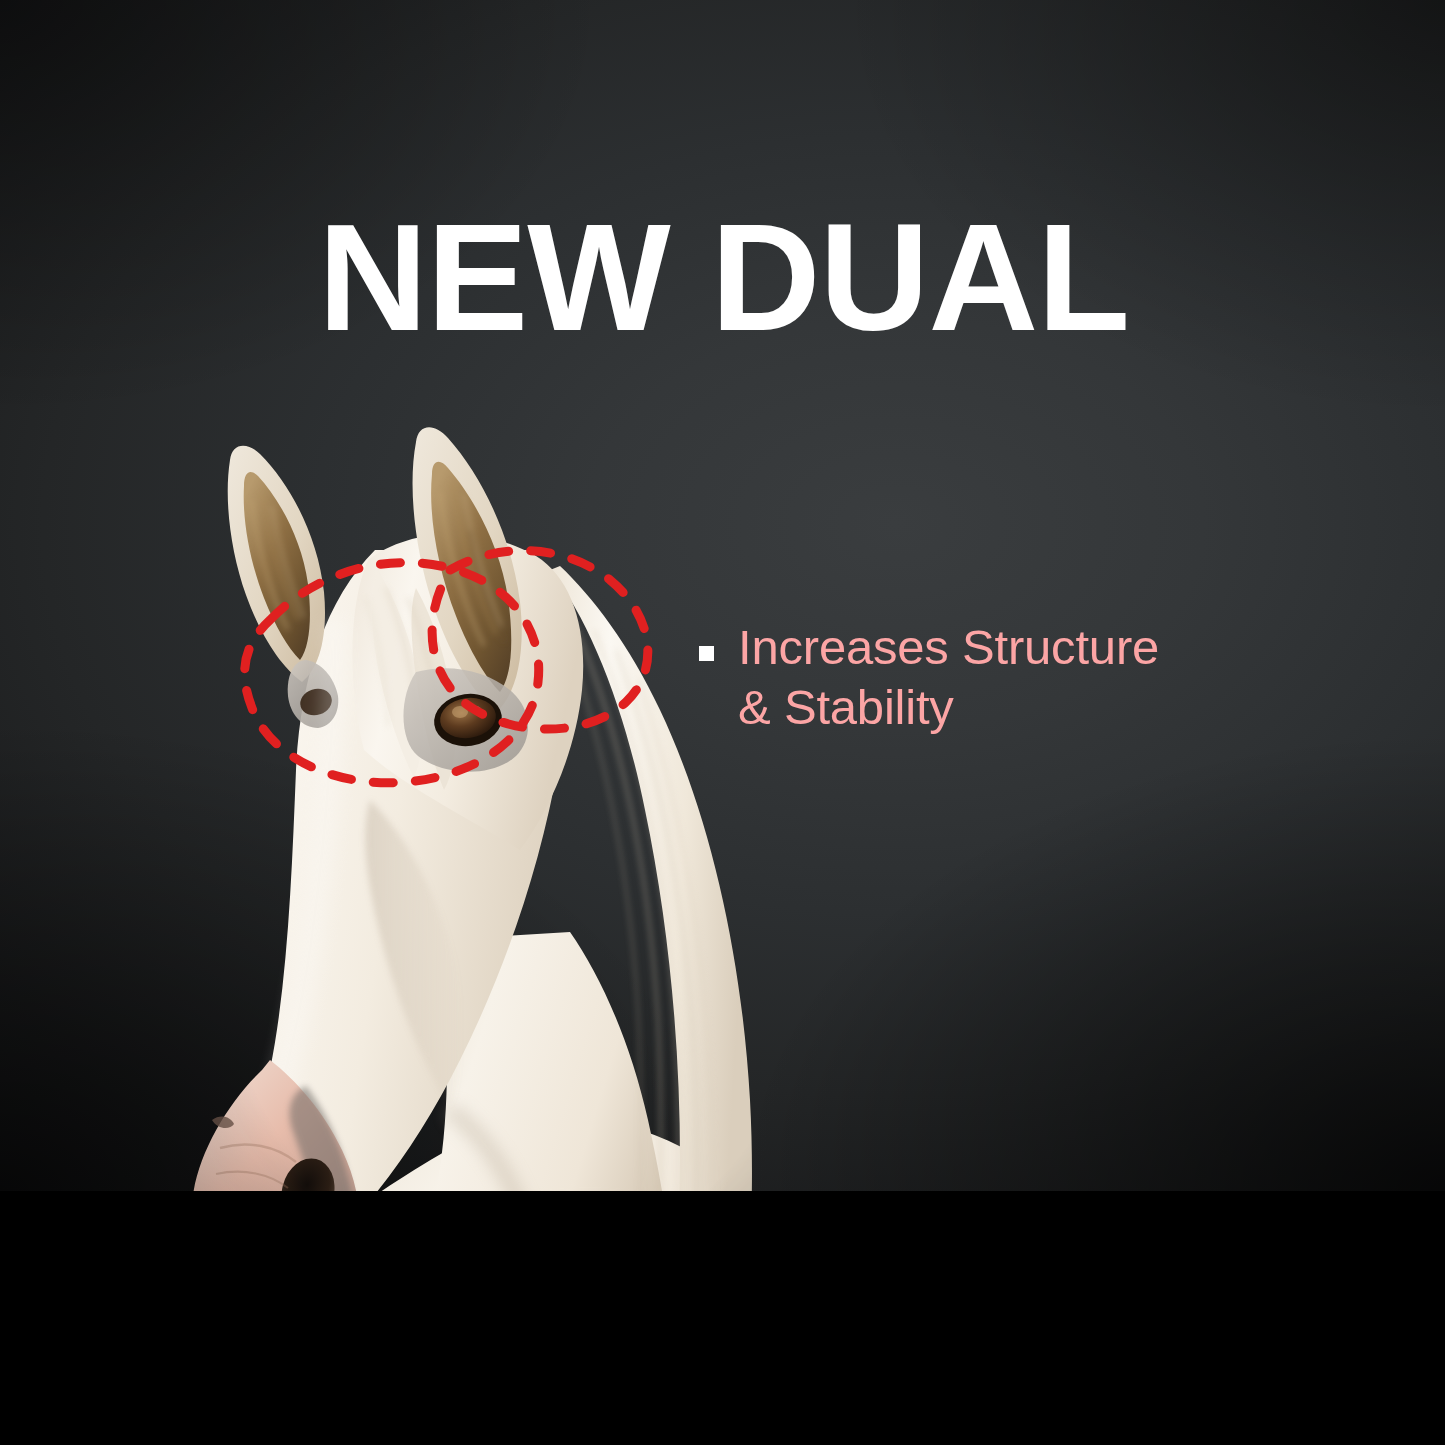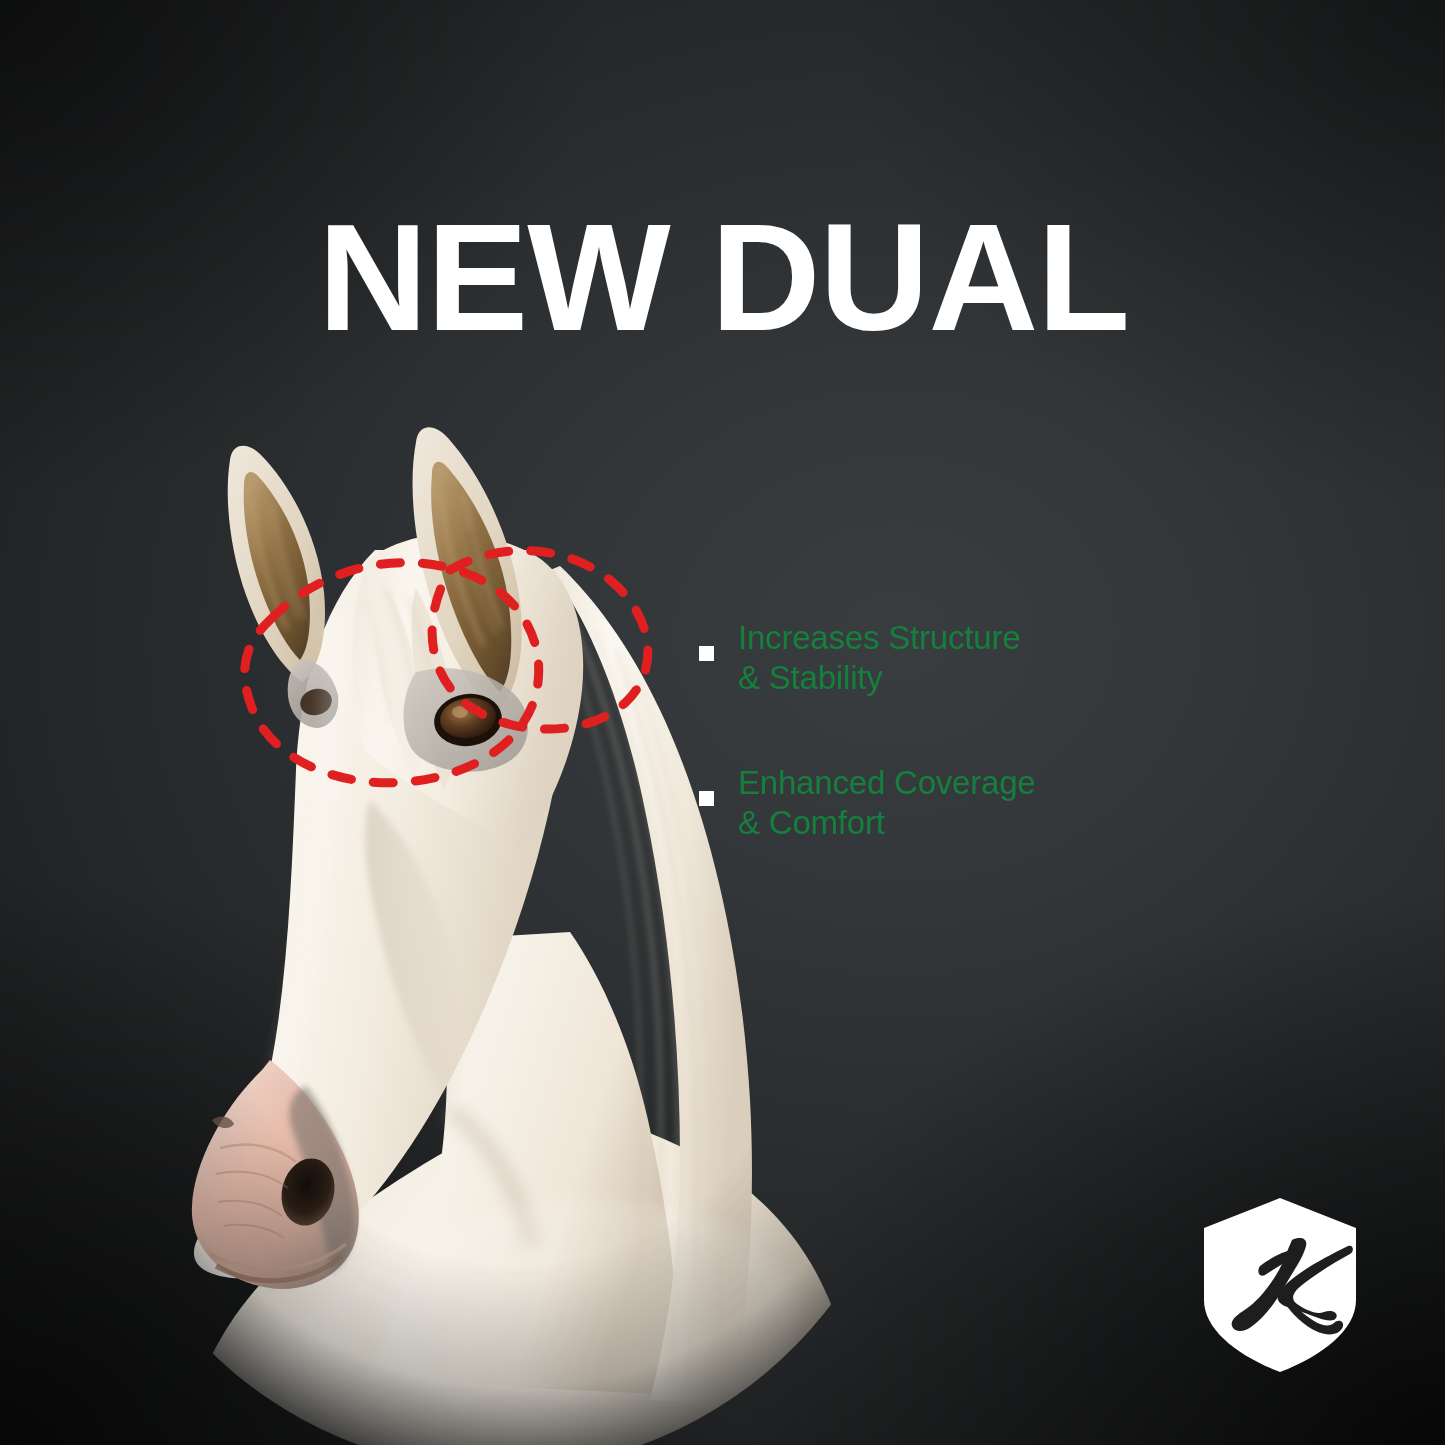--- a/index.html
+++ b/index.html
@@ -1,20 +1,20 @@
 <!DOCTYPE html>
 <html><head>
 <meta charset="utf-8">
 <style>
   html,body{margin:0;padding:0;background:#000;}
   *{box-sizing:border-box;}
 
   .canvas{
     position:relative;
-    width:1445px;height:1445px;
+    width:1445px;height:1191px;
     overflow:hidden;
     font-family:"Liberation Sans", sans-serif;
     background:#141414;
   }
 
   
   .bg-base{
     position:absolute;inset:0;
     background:#111213;
   }
@@ -67,22 +67,22 @@
   }
   .bullet:last-child{margin-bottom:0;}
   .bullet-marker{
     flex:0 0 auto;
     width:15px;height:15px;
     background:#ffffff;
     margin-top:28px;
     margin-right:24px;
   }
   .bullet-text{
-    color:#15803d;
-    font-size:33px;
+    color:#fca5a5;
+    font-size:49px;
     font-weight:400;
     line-height:1.22;
     letter-spacing:-.2px;
     white-space:pre-line;
   }
 
   
   .horse-wrap{
     position:absolute;
     left:120px; top:420px;
@@ -371,25 +371,20 @@
   <h1 class="headline">
     <span class="hl-line l1">NEW DUAL</span>
   </h1>
 
   <ul class="bullets" style="list-style:none;margin:0;padding:0;">
     <li class="bullet">
       <span class="bullet-marker"></span>
       <span class="bullet-text">Increases Structure
 &amp; Stability</span>
     </li>
-    <li class="bullet">
-      <span class="bullet-marker"></span>
-      <span class="bullet-text">Enhanced Coverage
-&amp; Comfort</span>
-    </li>
   </ul>
 
   <div class="logo">
     <svg viewBox="0 0 168 178" xmlns="http://www.w3.org/2000/svg" aria-hidden="true">
 
       <path d="M84 2 L160 32 L160 104 C160 134, 126 160, 84 176 C 42 160, 8 134, 8 104 L8 32 Z" fill="#ffffff"></path>
 
       <g fill="#1e1e1e">
 
         <path d="M96 44

